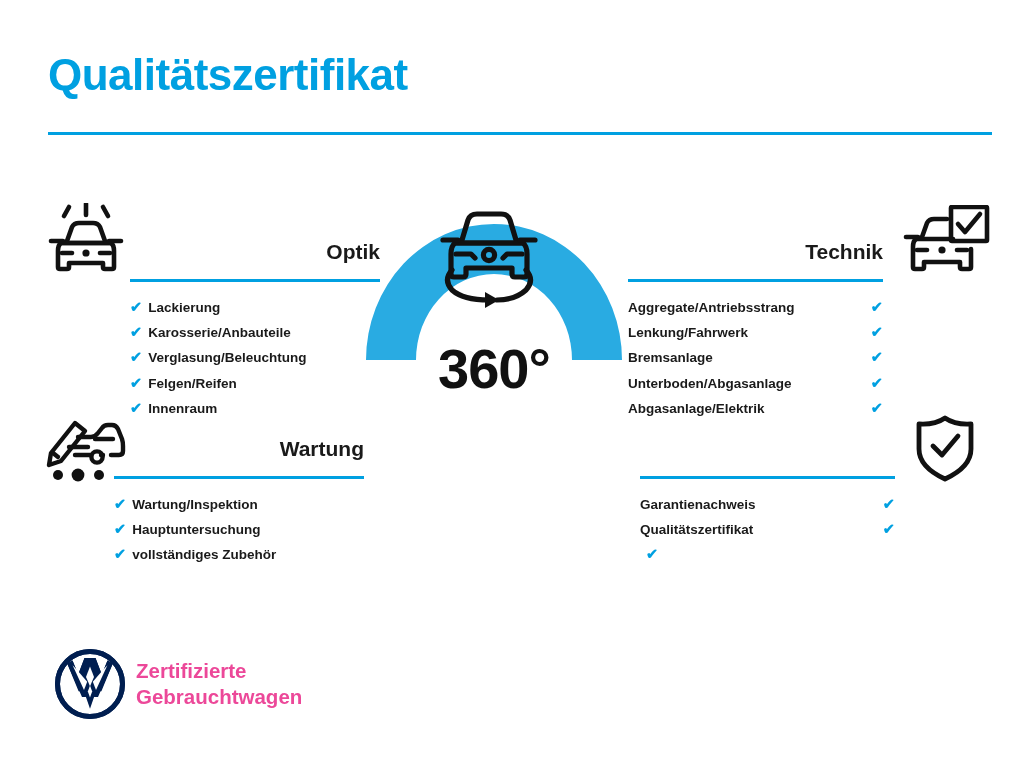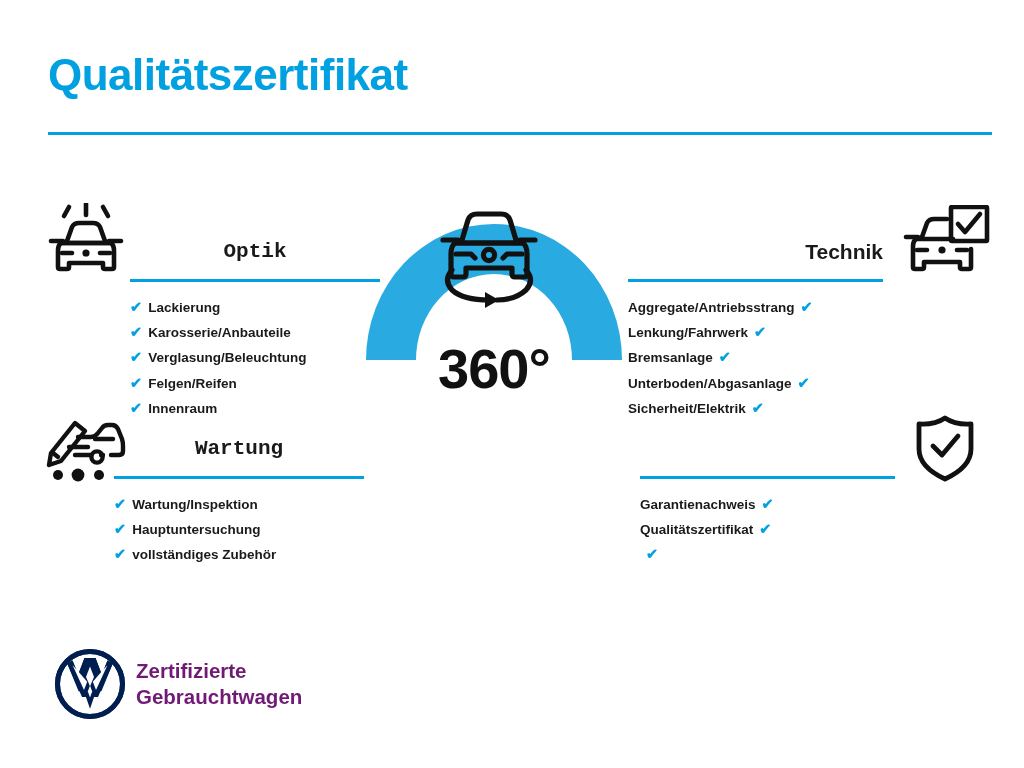--- a/index.html
+++ b/index.html
@@ -79,27 +79,27 @@
   }
 
   .check {
     color: #00A0E1;
     font-size: 14.5px;
     font-weight: bold;
     line-height: 24.2px;
   }
 
   
-  .col-left .section-title { text-align: center; font-family: Liberation Mono, monospace; }
+  .col-left .section-title { text-align: right; }
   .col-left .item { justify-content: flex-start; }
   .col-left .check { margin-right: 6px; }
 
   
   .col-right .section-title { text-align: right; }
-  .col-right .item { justify-content: flex-start; }
+  .col-right .item { justify-content: space-between; }
   .col-right .check { margin-left: 6px; }
 
   
   #sec-optik    { left: 130px; top: 238px; width: 250px; }
   #sec-wartung  { left: 114px; top: 435px; width: 250px; }
   #sec-technik  { left: 628px; top: 238px; width: 255px; }
   #sec-garantie { left: 640px; top: 435px; width: 255px; }
 
   
   .icon-box { position: absolute; }
@@ -125,21 +125,21 @@
     width: 72px;
     height: 72px;
   }
 
   #vw-wordmark {
     position: absolute;
     left: 136px;
     top: 658px;
     font-size: 20.5px;
     font-weight: bold;
-    color: #701a75;
+    color: #ec4899;
     line-height: 26px;
     white-space: nowrap;
   }
 </style>
 </head>
 <body>
 
 <div id="page">
 
   <div class="title">Qualitätszertifikat</div>
@@ -271,21 +271,21 @@
       </div>
       <div class="item">
         <span>Bremsanlage</span>
         <span class="check">✔</span>
       </div>
       <div class="item">
         <span>Unterboden/Abgasanlage</span>
         <span class="check">✔</span>
       </div>
       <div class="item">
-        <span>Sicherheit/Elektrik</span>
+        <span>Abgasanlage/Elektrik</span>
         <span class="check">✔</span>
       </div>
     </div>
   </div>
 
   <div class="section col-right" id="sec-garantie">
     <div class="section-head">
       <div class="section-rule"></div>
     </div>
     <div class="items">

